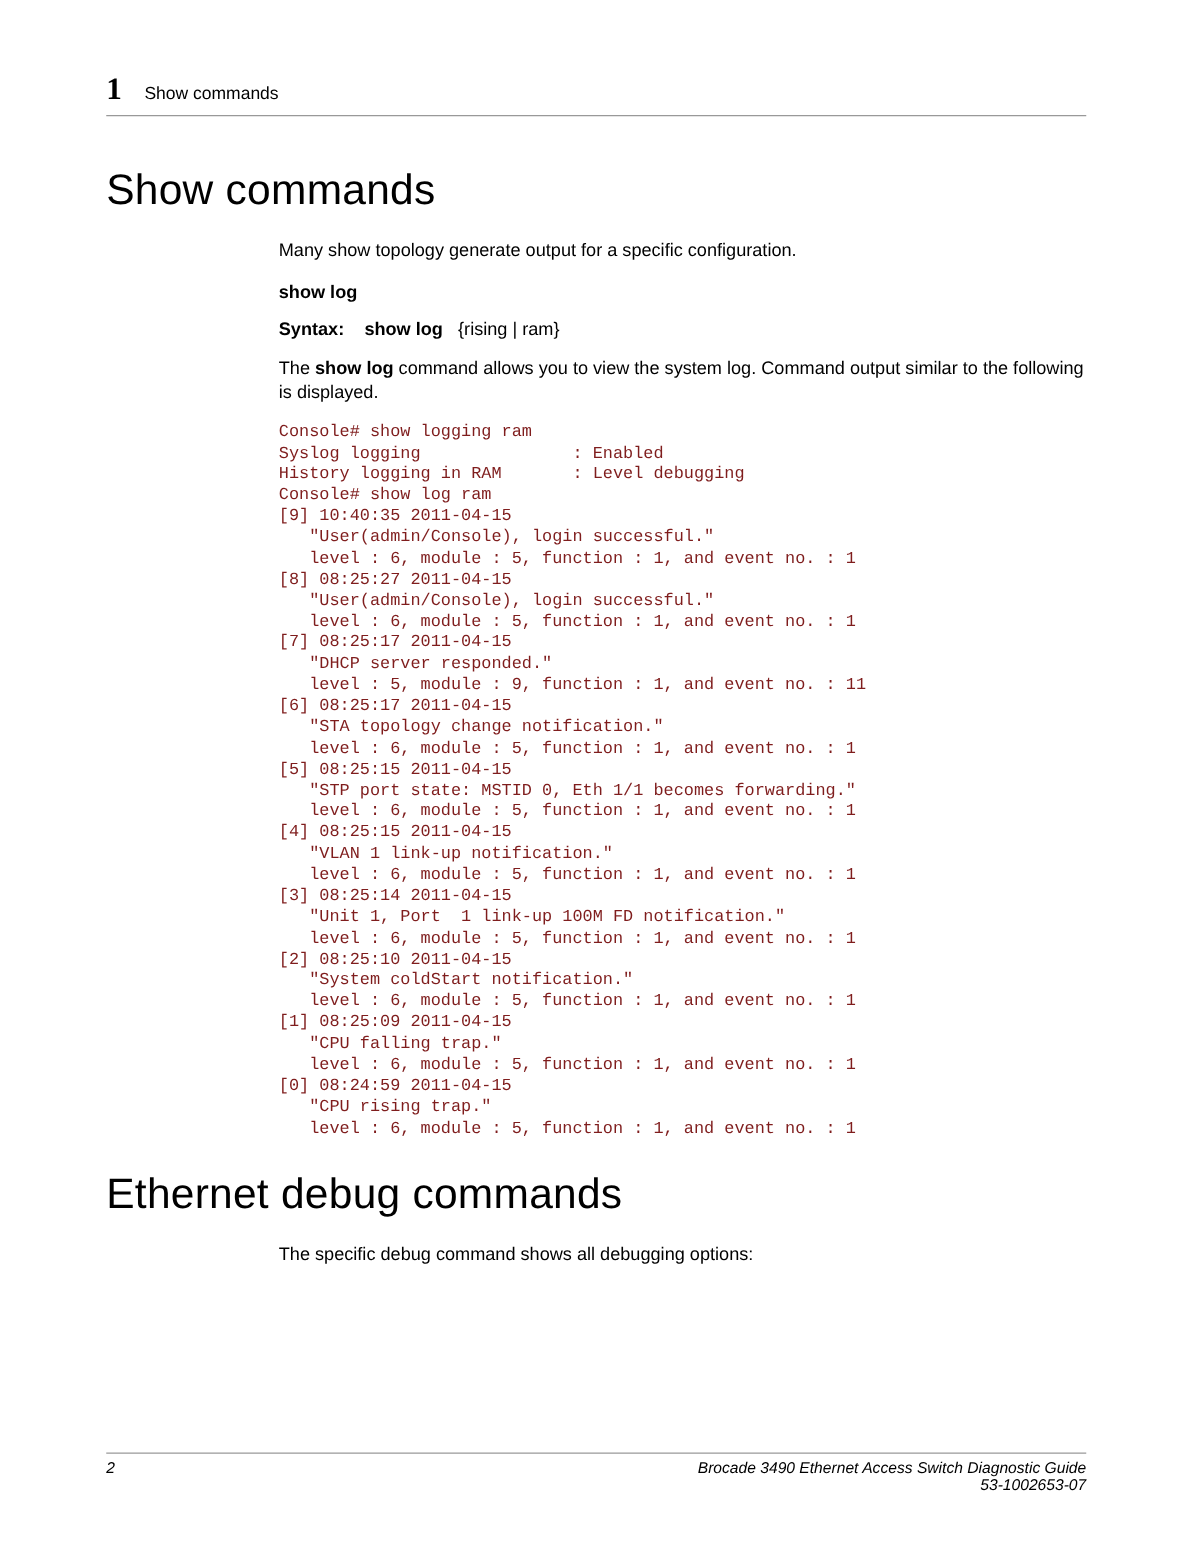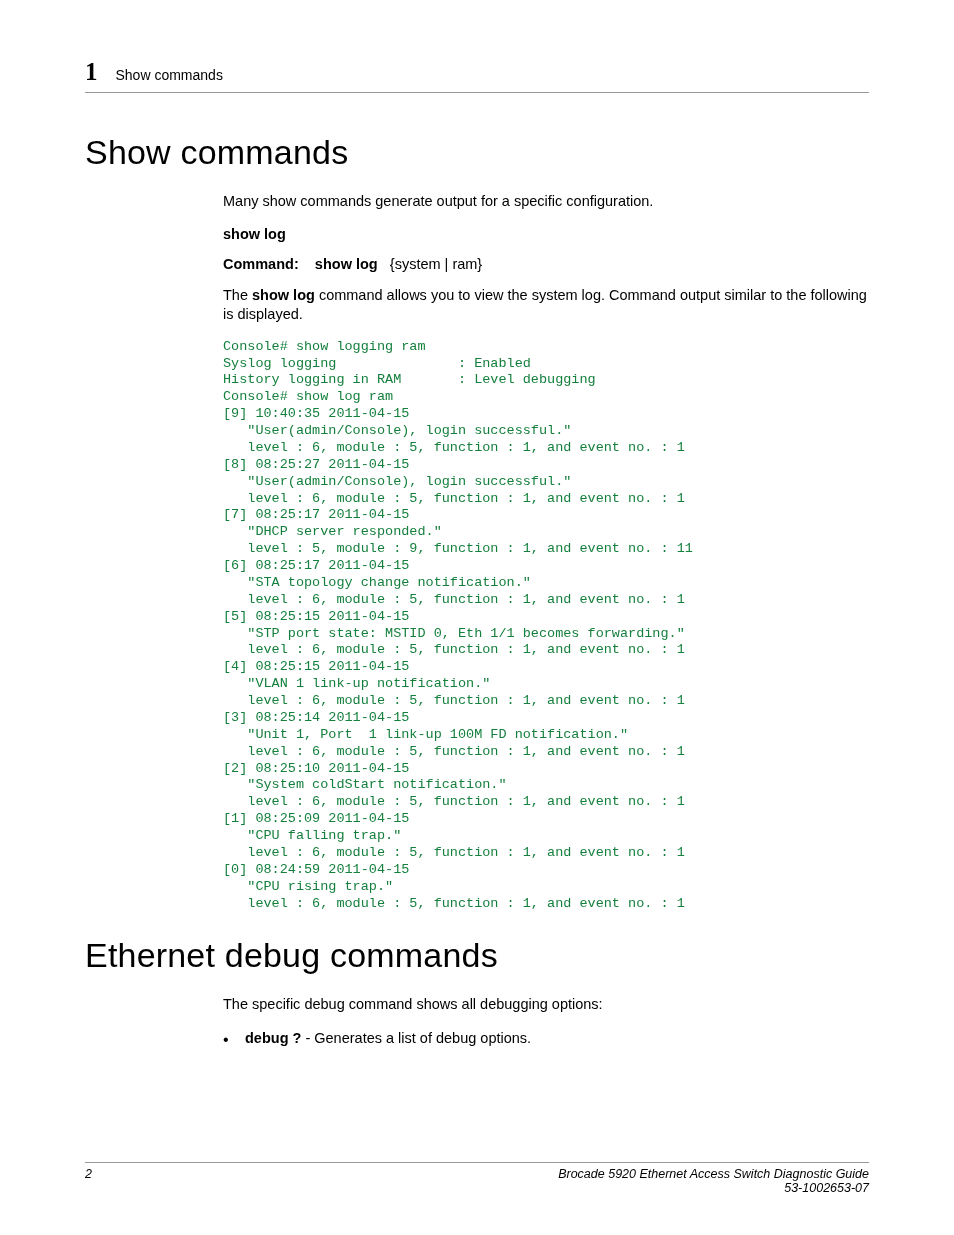--- a/index.html
+++ b/index.html
@@ -66,21 +66,21 @@
   }
   .syntax-line .kw {
     font-weight: bold;
   }
   pre.console {
     font-family: "Courier New", Courier, monospace;
     font-size: 13.5px;
     line-height: 1.25;
     margin: 0 0 24px 0;
     white-space: pre;
-    color: #15803d;
+    color: #7f1d1d;
   }
   strong {
     font-weight: bold;
   }
   ul.bullet {
     list-style: none;
     padding: 0;
     margin: 0 0 14px 0;
   }
   ul.bullet li {
@@ -122,30 +122,30 @@
 <div class="page">
 
   <div class="top-header">
     <span class="chapter-num">1</span>
     <span class="header-title">Show commands</span>
   </div>
 
   <h1 class="section">Show commands</h1>
 
   <div class="body-indent">
-    <p>Many show commands generate output for a specific configuration.</p>
+    <p>Many show topology generate output for a specific configuration.</p>
 
     <div class="subhead">show log</div>
 
     <div class="syntax-line">
-      <span class="kw">Command:</span>
+      <span class="kw">Syntax:</span>
       <span>&nbsp;&nbsp;</span>
       <span class="kw">show log</span>
       <span>&nbsp;</span>
-      <span>{system | ram}</span>
+      <span>{rising | ram}</span>
     </div>
 
     <p>
       <span>The </span><strong>show log</strong><span> command allows you to view the system log. Command output similar to the following is displayed.</span>
     </p>
 
     <pre class="console">Console# show logging ram
 Syslog logging               : Enabled
 History logging in RAM       : Level debugging
 Console# show log ram
@@ -178,30 +178,25 @@
    level : 6, module : 5, function : 1, and event no. : 1
 [0] 08:24:59 2011-04-15
    "CPU rising trap."
    level : 6, module : 5, function : 1, and event no. : 1</pre>
   </div>
 
   <h1 class="section">Ethernet debug commands</h1>
 
   <div class="body-indent">
     <p>The specific debug command shows all debugging options:</p>
-    <ul class="bullet">
-      <li>
-        <strong>debug ?</strong><span> - Generates a list of debug options.</span>
-      </li>
-    </ul>
   </div>
 
   <div class="footer">
     <div class="left">
       <span class="page-num">2</span>
     </div>
     <div class="right">
-      <div>Brocade 5920 Ethernet Access Switch Diagnostic Guide</div>
+      <div>Brocade 3490 Ethernet Access Switch Diagnostic Guide</div>
       <div>53-1002653-07</div>
     </div>
   </div>
 
 </div>
 
 </body></html>

